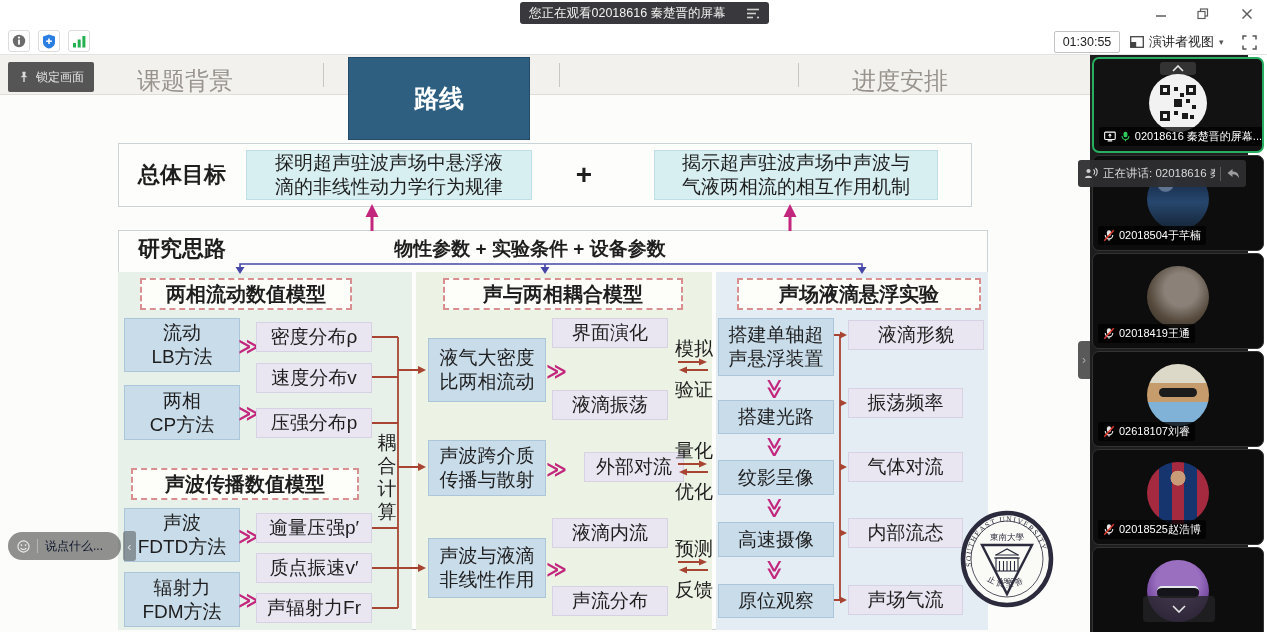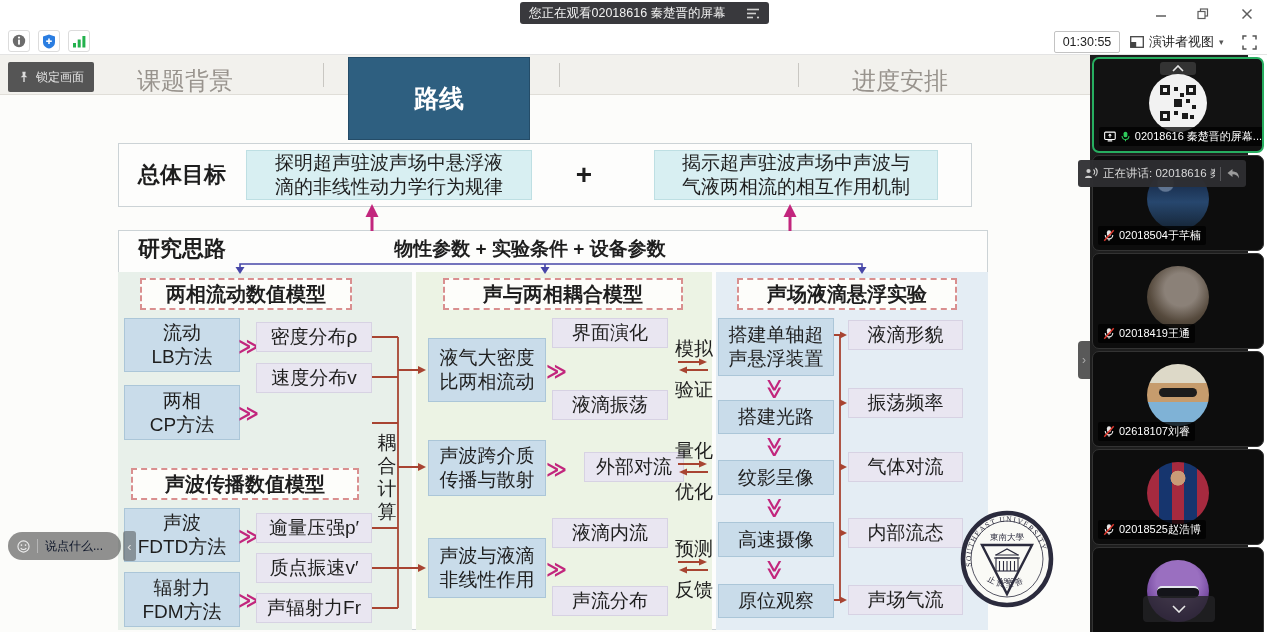--- a/index.html
+++ b/index.html
@@ -217,20 +217,21 @@
 
   <div class="abs bx dt" style="left:140px;top:223px;width:212px;height:32px;">两相流动数值模型</div>
   <div class="abs bx mb ml" style="left:124px;top:263px;width:116px;height:54px;">流动
 LB方法</div>
   <div class="abs bx mb ml" style="left:124px;top:330px;width:116px;height:55px;">两相
 CP方法</div>
   <span class="abs chv" style="left:238px;top:279px;">≫</span>
   <span class="abs chv" style="left:238px;top:346px;">≫</span>
   <div class="abs bx ob" style="left:256px;top:267px;width:116px;height:30px;">密度分布ρ</div>
   <div class="abs bx ob" style="left:256px;top:308px;width:116px;height:30px;">速度分布v</div>
+  <div class="abs bx ob" style="left:256px;top:353px;width:116px;height:30px;">压强分布p</div>
 
   <div class="abs bx dt" style="left:131px;top:413px;width:228px;height:32px;">声波传播数值模型</div>
   <div class="abs bx mb ml" style="left:124px;top:453px;width:116px;height:54px;">声波
 FDTD方法</div>
   <div class="abs bx mb ml" style="left:124px;top:517px;width:116px;height:55px;">辐射力
 FDM方法</div>
   <span class="abs chv" style="left:238px;top:469px;">≫</span>
   <span class="abs chv" style="left:238px;top:533px;">≫</span>
   <div class="abs bx ob" style="left:256px;top:458px;width:116px;height:30px;">逾量压强p′</div>
   <div class="abs bx ob" style="left:256px;top:498px;width:116px;height:30px;">质点振速v′</div>
@@ -257,32 +258,32 @@
   <div class="abs bx ob" style="left:552px;top:463px;width:116px;height:30px;">液滴内流</div>
   <div class="abs bx ob" style="left:552px;top:531px;width:116px;height:30px;">声流分布</div>
 
   <div class="abs bx lk" style="left:672px;top:281px;width:44px;">模拟</div>
   <div class="abs bx lk" style="left:672px;top:322px;width:44px;">验证</div>
   <div class="abs bx lk" style="left:672px;top:383px;width:44px;">量化</div>
   <div class="abs bx lk" style="left:672px;top:424px;width:44px;">优化</div>
   <div class="abs bx lk" style="left:672px;top:481px;width:44px;">预测</div>
   <div class="abs bx lk" style="left:672px;top:522px;width:44px;text-align:center;">反馈</div>
 
-  <div class="abs bx dt" style="left:737px;top:223px;width:220px;height:32px;">声场液滴悬浮实验</div>
+  <div class="abs bx dt" style="left:737px;top:223px;width:244px;height:32px;">声场液滴悬浮实验</div>
   <div class="abs bx mb ml" style="left:718px;top:263px;width:116px;height:58px;">搭建单轴超
 声悬浮装置</div>
   <span class="abs chv chvd" style="left:765px;top:322px;">≫</span>
   <div class="abs bx mb" style="left:718px;top:345px;width:116px;height:34px;">搭建光路</div>
   <span class="abs chv chvd" style="left:765px;top:380px;">≫</span>
   <div class="abs bx mb" style="left:718px;top:405px;width:116px;height:35px;">纹影呈像</div>
   <span class="abs chv chvd" style="left:765px;top:441px;">≫</span>
   <div class="abs bx mb" style="left:718px;top:467px;width:116px;height:35px;">高速摄像</div>
   <span class="abs chv chvd" style="left:765px;top:503px;">≫</span>
   <div class="abs bx mb" style="left:718px;top:529px;width:116px;height:34px;">原位观察</div>
-  <div class="abs bx ob" style="left:848px;top:265px;width:115px;height:30px;">液滴形貌</div>
+  <div class="abs bx ob" style="left:848px;top:265px;width:136px;height:30px;">液滴形貌</div>
   <div class="abs bx ob" style="left:848px;top:333px;width:115px;height:30px;">振荡频率</div>
   <div class="abs bx ob" style="left:848px;top:397px;width:115px;height:30px;">气体对流</div>
   <div class="abs bx ob" style="left:848px;top:463px;width:115px;height:30px;">内部流态</div>
   <div class="abs bx ob" style="left:848px;top:530px;width:115px;height:30px;">声场气流</div>
 
   <svg class="abs" style="left:960px;top:455px;z-index:8;" width="94" height="98" viewBox="0 0 94 98">
     <defs>
       <path id="sealTop" d="M 13,62 A 36,38 0 1 1 81,62" fill="none"></path>
       <path id="sealBot" d="M 16,58 A 36,38 0 0 0 78,58" fill="none"></path>
     </defs>

